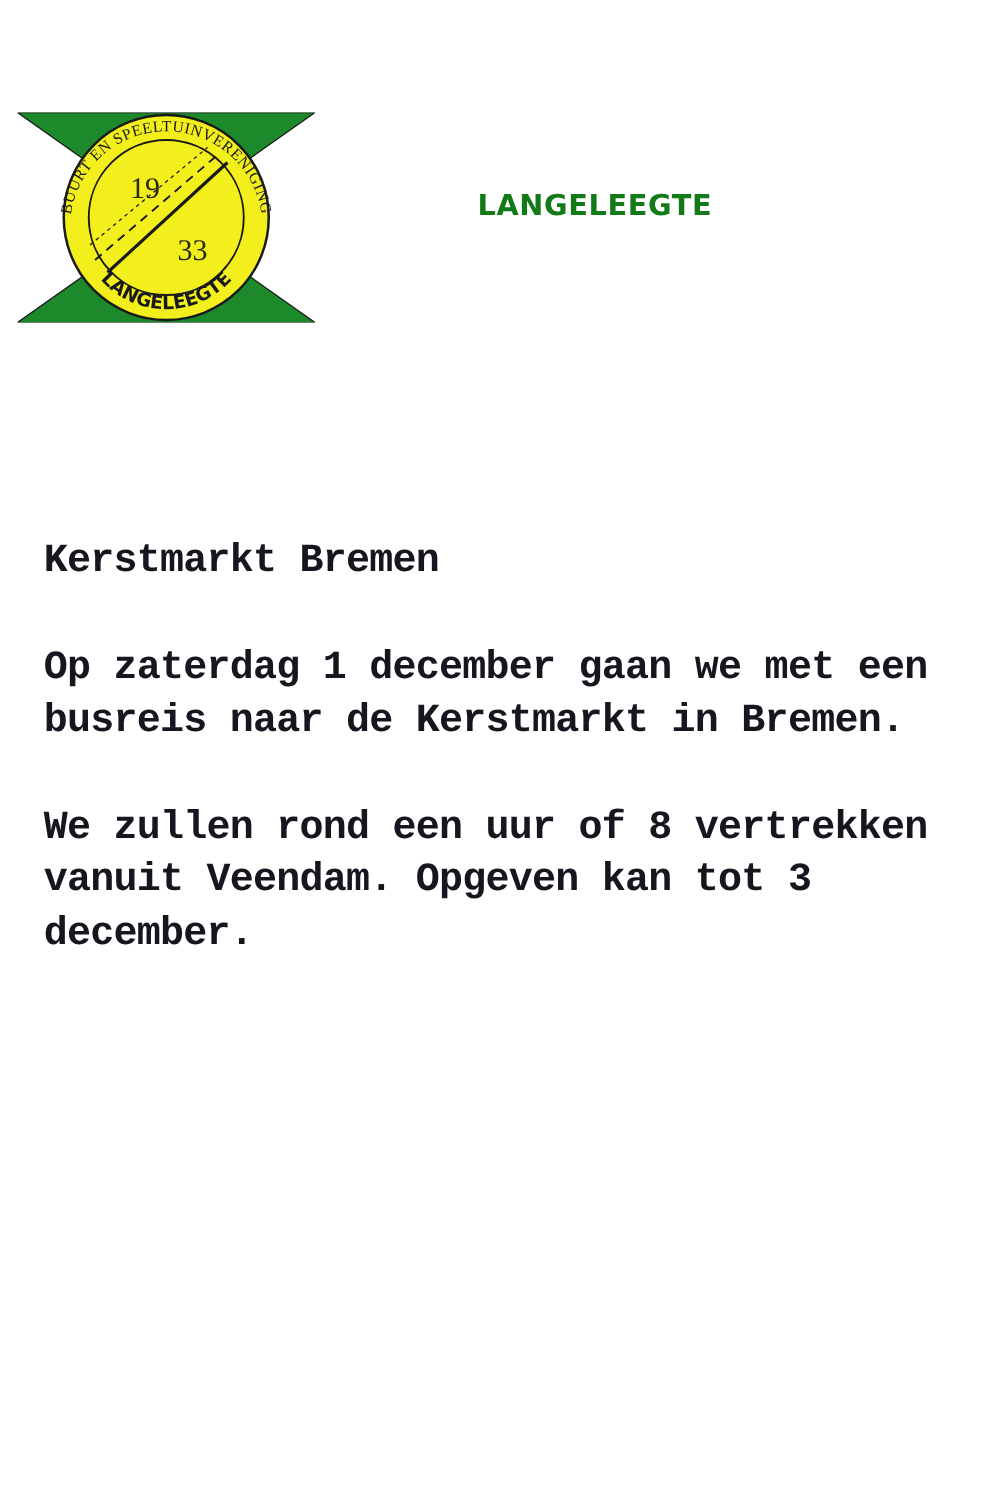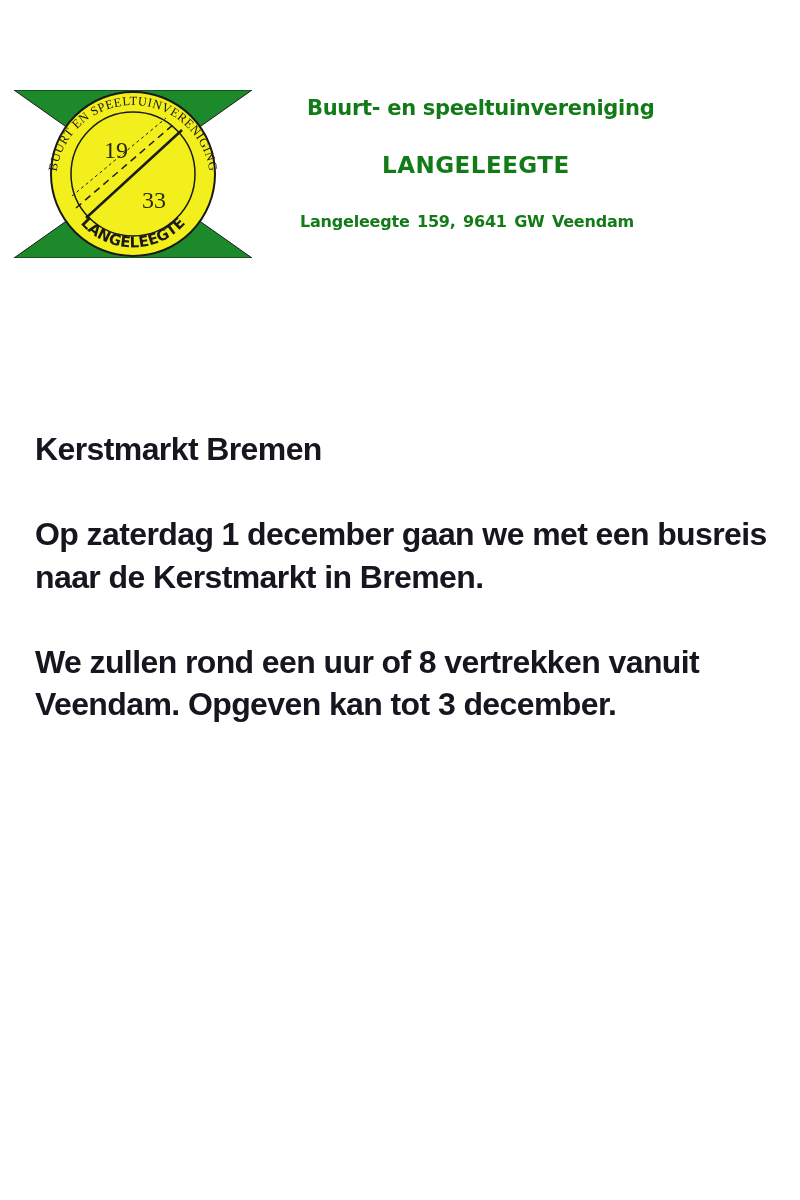--- a/index.html
+++ b/index.html
@@ -4,21 +4,21 @@
   <style>
     html, body { margin: 0; padding: 0; background: #ffffff; }
     body { width: 800px; height: 1200px; position: relative; overflow: hidden; }
     .header { position: absolute; left: 0; top: 0; width: 800px; height: 300px; }
     .logo { position: absolute; left: 14px; top: 90px; width: 238px; height: 164px; }
     .org { position: absolute; font-family: "DejaVu Sans", sans-serif; font-weight: bold; color: #137a18; white-space: nowrap; }
     .org-name { left: 307px; top: 96px; font-size: 21px; letter-spacing: -0.3px; }
     .org-title { left: 382px; top: 152px; font-size: 23px; letter-spacing: 0.5px; }
     .org-address { left: 300px; top: 212px; font-size: 16px; letter-spacing: -0.2px; word-spacing: 2px; }
     .content { position: absolute; left: 35px; top: 428px; width: 745px;
-      font-family: Liberation Sans, sans-serif; font-weight: bold; color: #15161e;
+      font-family: Liberation Mono, monospace; font-weight: bold; color: #15161e;
       font-size: 32px; line-height: 42.5px; letter-spacing: -0.6px; }
     .content p { margin: 0; }
     .heading { margin-bottom: 42.5px !important; }
     .para { margin-bottom: 42.5px !important; }
     .gap-large { margin-bottom: 85px !important; }
   </style>
 </head>
 <body>
 
 <div class="header">
@@ -44,22 +44,20 @@
       <text x="140" y="118" font-family="Liberation Serif, serif" font-size="24" fill="#2a2a10" text-anchor="middle">33</text>
 
       <text font-family="Liberation Serif, serif" font-size="12.5" fill="#1a1a1a" letter-spacing="0.5">
         <textPath href="#arcTop" startOffset="50%" text-anchor="middle">BUURT EN SPEELTUINVERENIGING</textPath>
       </text>
       <text font-family="DejaVu Sans, sans-serif" font-weight="bold" font-size="15" fill="#1a1a1a">
         <textPath href="#arcBottom" startOffset="50%" text-anchor="middle">LANGELEEGTE</textPath>
       </text>
     </svg>
   </div>
-  <div class="org org-name">Buurt- en speeltuinvereniging</div>
   <div class="org org-title">LANGELEEGTE</div>
-  <div class="org org-address">Langeleegte 159,  9641 GW  Veendam</div>
 </div>
 
 <div class="content">
   <p class="heading">Kerstmarkt Bremen</p>
   <p class="para">Op zaterdag 1 december gaan we met een busreis naar de Kerstmarkt in Bremen.</p>
   <p class="para">We zullen rond een uur of 8 vertrekken vanuit Veendam. Opgeven kan tot 3 december.</p>
 </div>
 
 </body></html>

